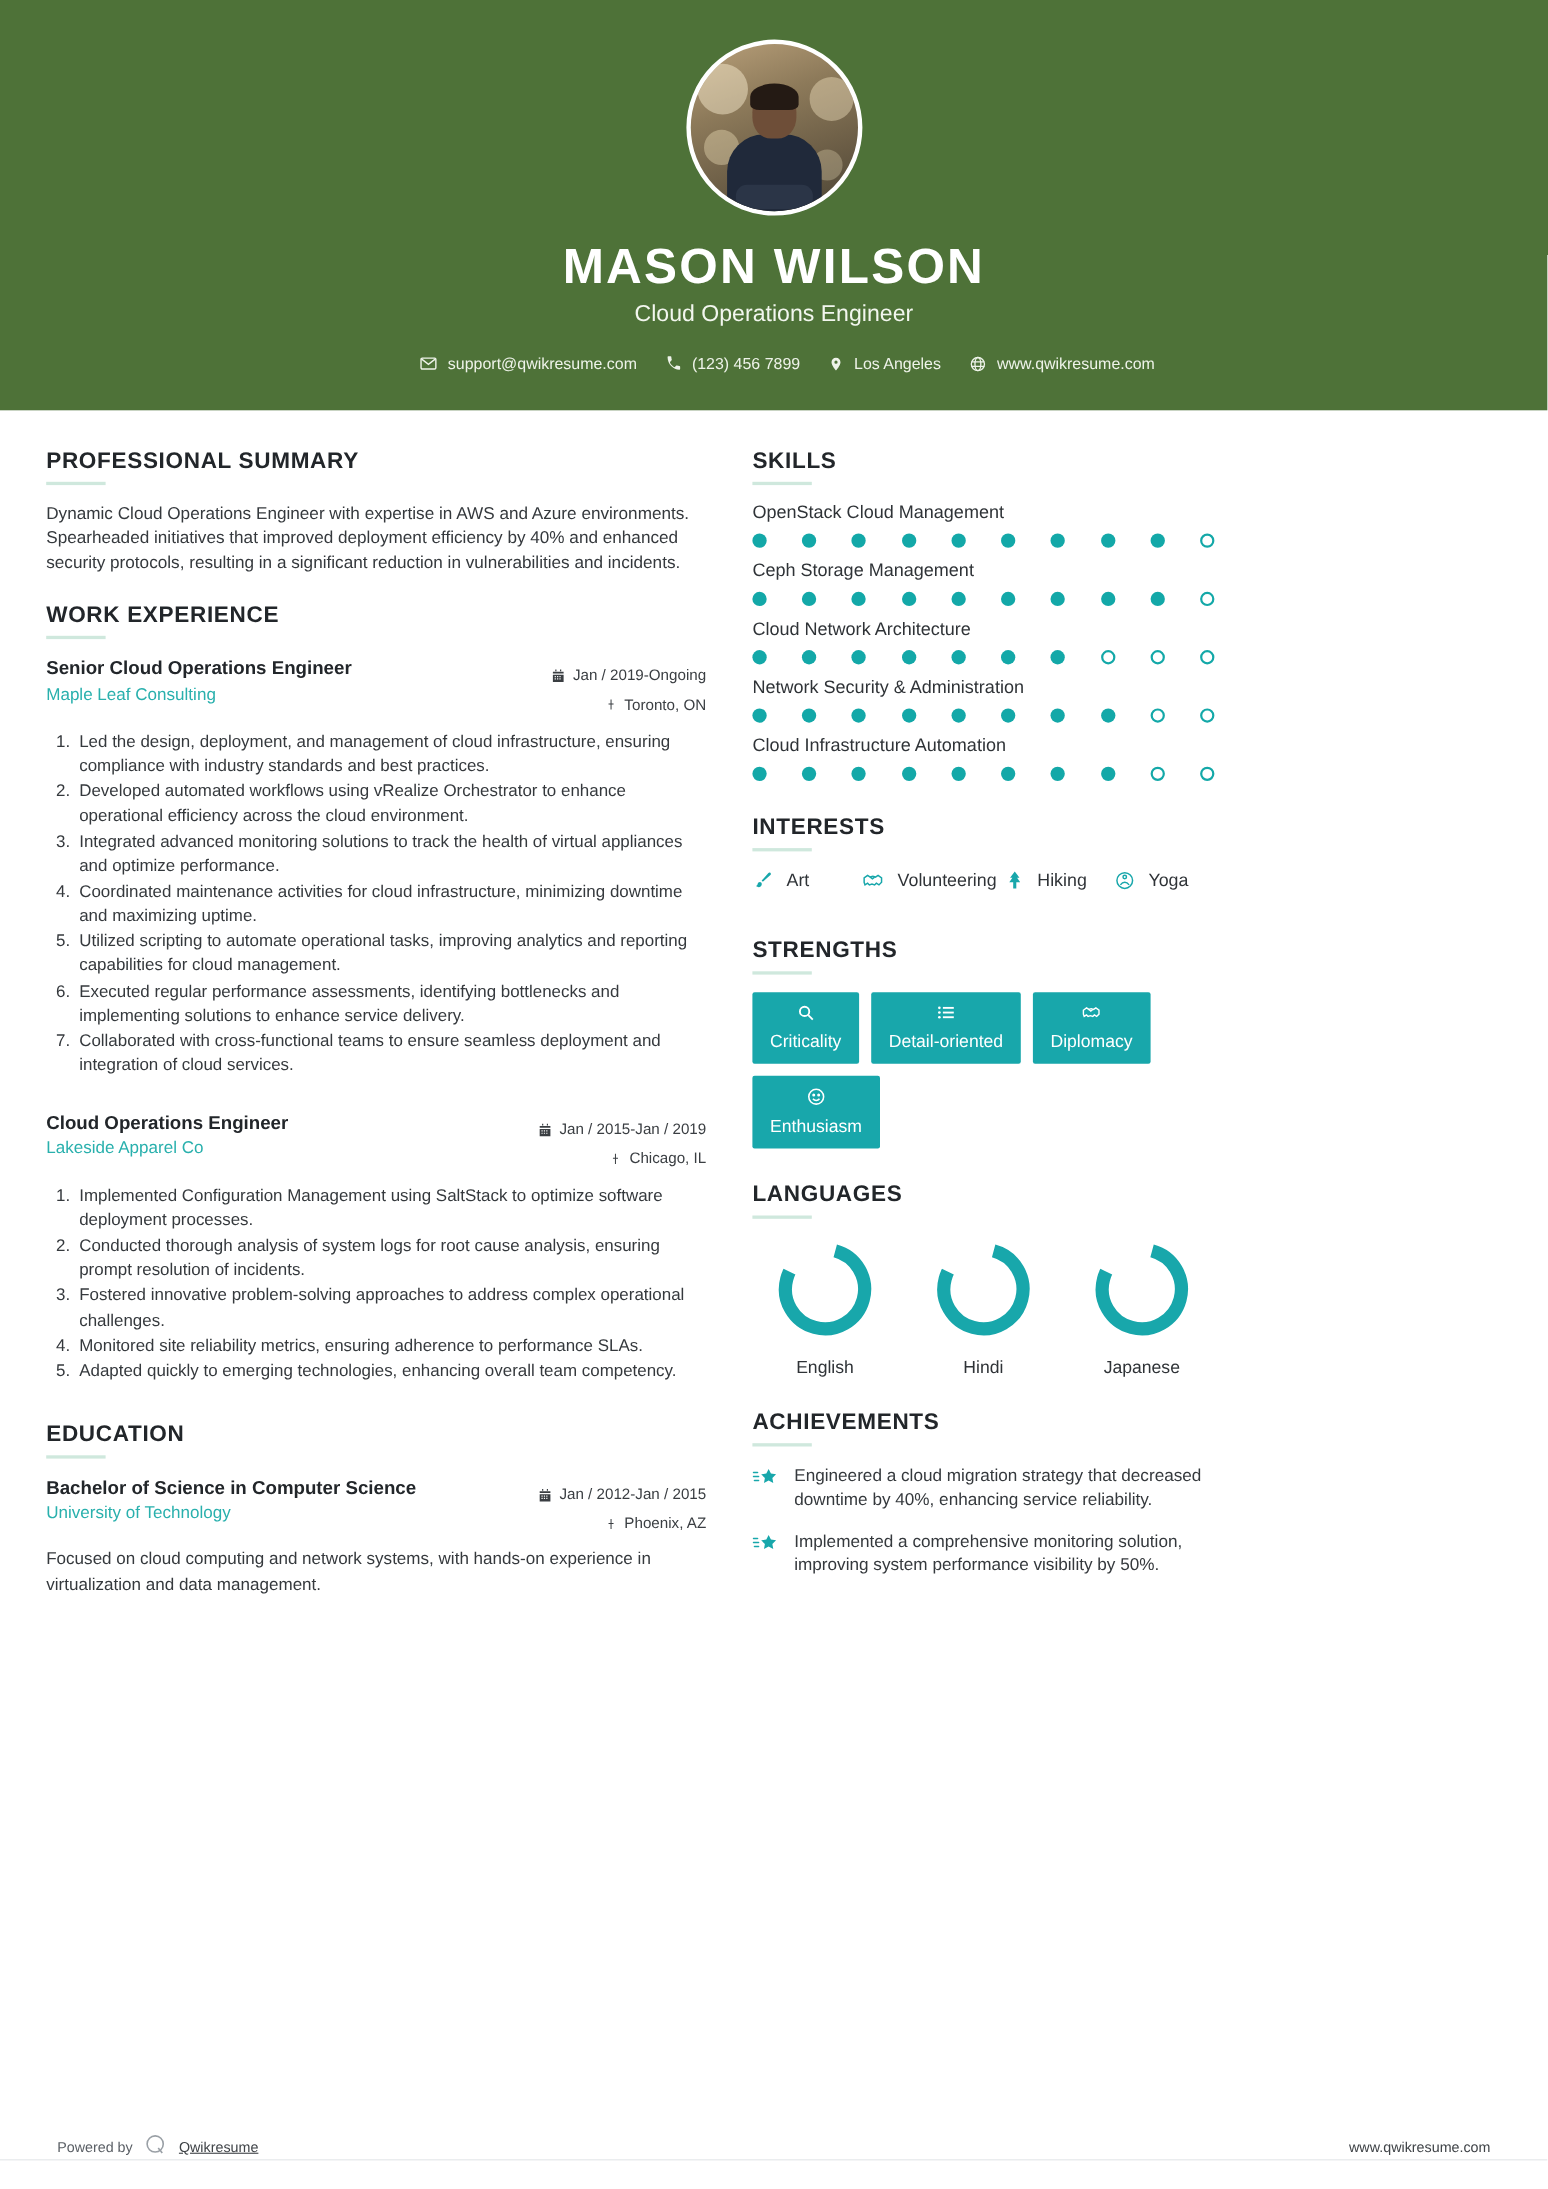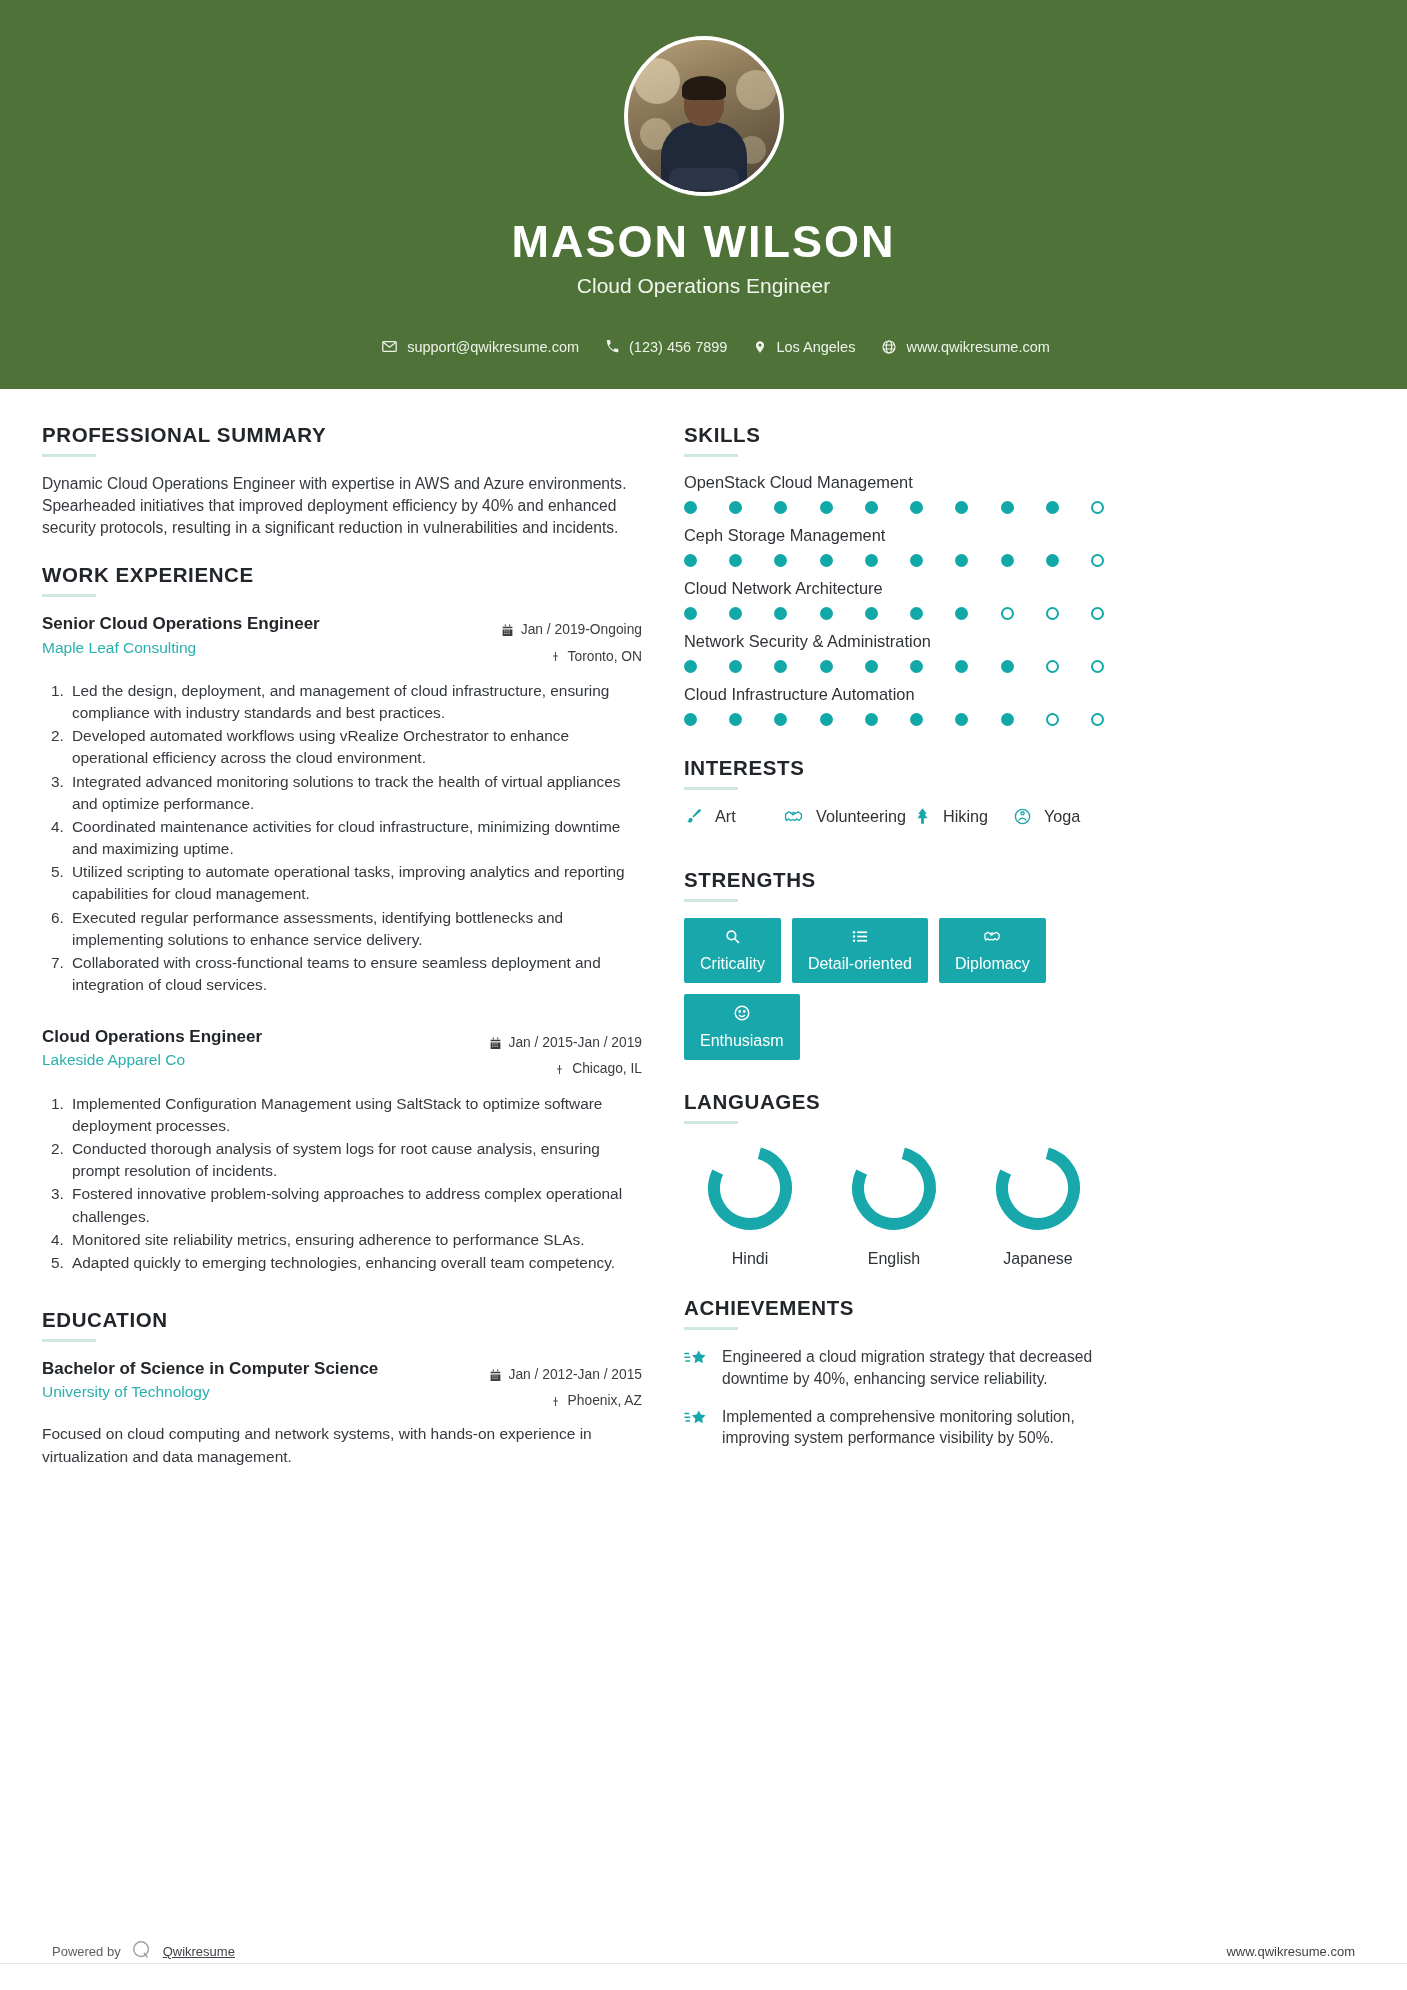--- a/index.html
+++ b/index.html
@@ -64,21 +64,21 @@
     letter-spacing: 2px;
     color: #ffffff;
   }
   .job-title {
     margin-top: 6px;
     font-size: 21px;
     font-weight: 400;
     color: #f2f6ee;
   }
   .contact {
-    margin-top: 40px;
+    margin-top: 24px;
     display: flex;
     justify-content: center;
     align-items: center;
     gap: 26px;
     color: #eef3e9;
     font-size: 14.5px;
     padding-left: 24px;
   }
   .contact .c-item { display: flex; align-items: center; gap: 9px; }
   .contact svg { display:block; }
@@ -584,24 +584,24 @@
           </div>
         </div>
       </div>
 
       <div class="sec" style="margin-top:30px;">
         <div class="sec-title">LANGUAGES</div>
         <div class="sec-rule"></div>
         <div class="langs" id="langs">
             <div class="lang"><svg width="96" height="96" viewBox="0 0 96 96">
                 <circle cx="48" cy="48" r="36" fill="none" stroke="#18a7ab" stroke-width="12" stroke-linecap="butt" stroke-dasharray="176.43184342560278 226.1946710584651" transform="rotate(-75 48 48)"></circle>
-              </svg><div class="lang-label">Hindi</div></div>
+              </svg><div class="lang-label">English</div></div>
             <div class="lang"><svg width="96" height="96" viewBox="0 0 96 96">
                 <circle cx="48" cy="48" r="36" fill="none" stroke="#18a7ab" stroke-width="12" stroke-linecap="butt" stroke-dasharray="176.43184342560278 226.1946710584651" transform="rotate(-75 48 48)"></circle>
-              </svg><div class="lang-label">English</div></div>
+              </svg><div class="lang-label">Hindi</div></div>
             <div class="lang"><svg width="96" height="96" viewBox="0 0 96 96">
                 <circle cx="48" cy="48" r="36" fill="none" stroke="#18a7ab" stroke-width="12" stroke-linecap="butt" stroke-dasharray="176.43184342560278 226.1946710584651" transform="rotate(-75 48 48)"></circle>
               </svg><div class="lang-label">Japanese</div></div>
           </div>
       </div>
 
       <div class="sec" style="margin-top:28px;">
         <div class="sec-title">ACHIEVEMENTS</div>
         <div class="sec-rule"></div>
 

